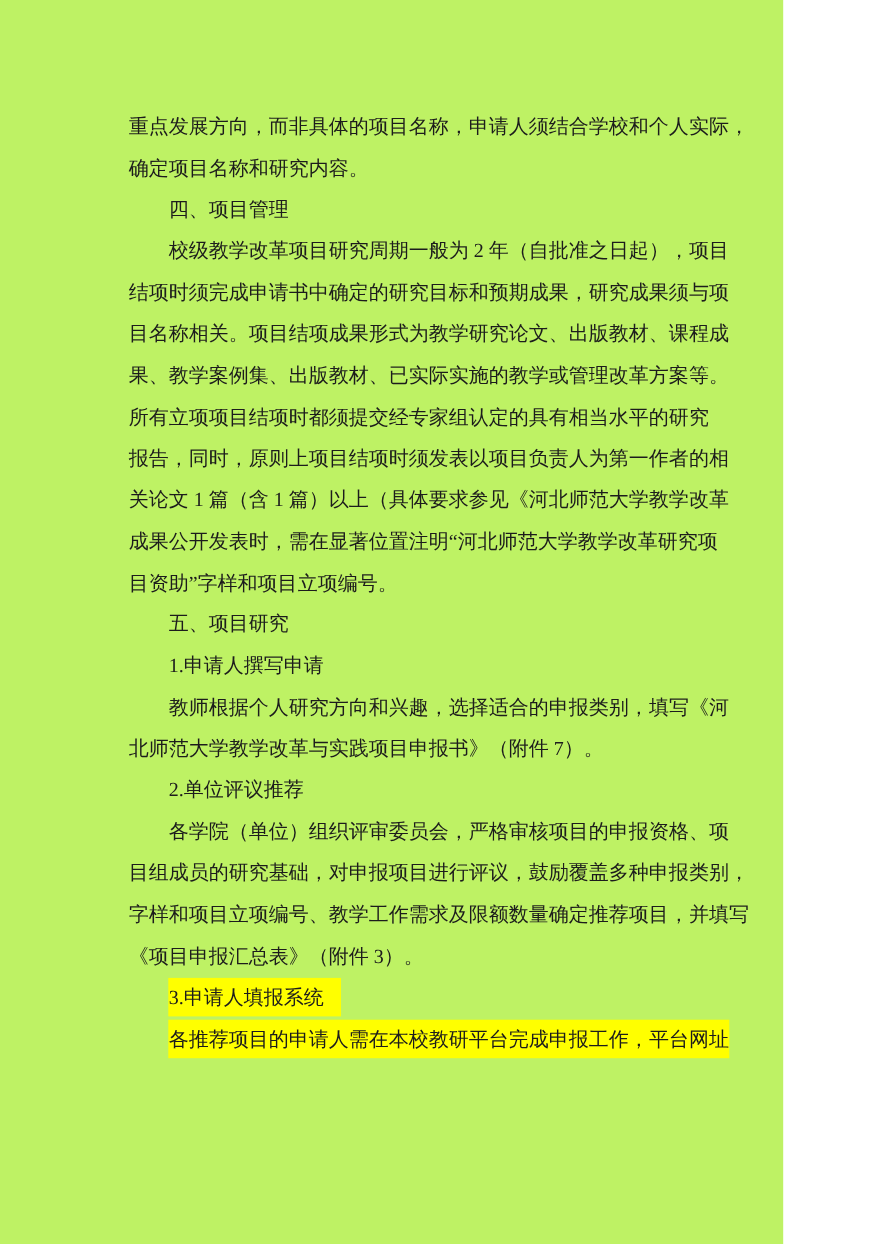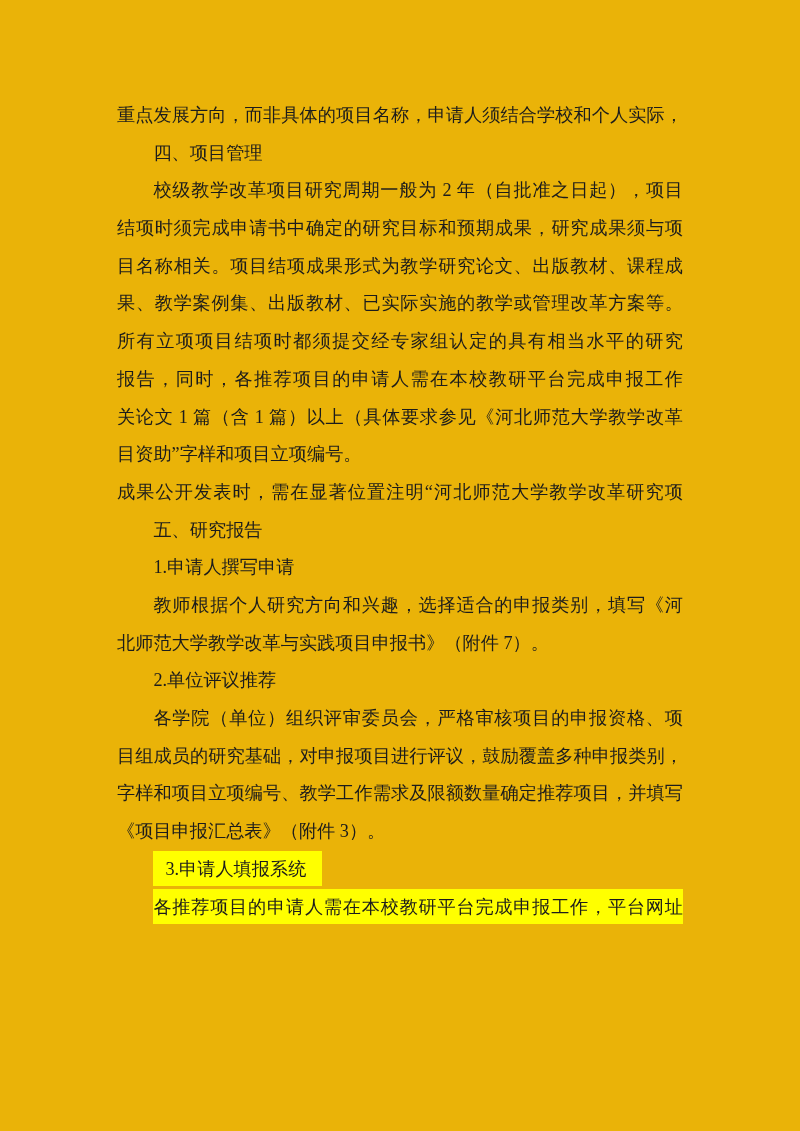--- a/index.html
+++ b/index.html
@@ -10,24 +10,24 @@
   body {
     width: 800px;
     height: 1131px;
     position: relative;
     font-family: "Liberation Serif", "DejaVu Serif", serif;
     color: #1c1c1c;
     overflow: hidden;
   }
   .page {
     box-sizing: border-box;
-    width: 800px;
+    width: 712px;
     height: 1131px;
     padding: 97px 117px 0 117px;
-    background: #eab308;
+    background: #bef264;
   }
   .line {
     height: 37.7px;
     line-height: 37.7px;
     font-size: 18.2px;
     text-align: justify;
     text-align-last: justify;
     white-space: nowrap;
     overflow: visible;
   }
@@ -37,43 +37,43 @@
   .line.indent {
     text-indent: 2em;
   }
   mark.hl {
     background: #ffff00;
     color: inherit;
     padding: 7.5px 0;
   }
   mark.hl.pad-right {
     padding-right: 16px;
-    padding-left: 12px;
   }
 </style>
 </head>
 <body>
 
 <div class="page">
 
   <div class="line">重点发展方向，而非具体的项目名称，申请人须结合学校和个人实际，</div>
+  <div class="line left">确定项目名称和研究内容。</div>
 
   <div class="line left indent">四、项目管理</div>
 
   <div class="line indent">校级教学改革项目研究周期一般为 2 年（自批准之日起），项目</div>
   <div class="line">结项时须完成申请书中确定的研究目标和预期成果，研究成果须与项</div>
   <div class="line">目名称相关。项目结项成果形式为教学研究论文、出版教材、课程成</div>
   <div class="line">果、教学案例集、出版教材、已实际实施的教学或管理改革方案等。</div>
   <div class="line">所有立项项目结项时都须提交经专家组认定的具有相当水平的研究</div>
-  <div class="line">报告，同时，各推荐项目的申请人需在本校教研平台完成申报工作</div>
+  <div class="line">报告，同时，原则上项目结项时须发表以项目负责人为第一作者的相</div>
   <div class="line">关论文 1 篇（含 1 篇）以上（具体要求参见《河北师范大学教学改革</div>
+  <div class="line">成果公开发表时，需在显著位置注明“河北师范大学教学改革研究项</div>
   <div class="line left">目资助”字样和项目立项编号。</div>
-  <div class="line">成果公开发表时，需在显著位置注明“河北师范大学教学改革研究项</div>
 
-  <div class="line left indent">五、研究报告</div>
+  <div class="line left indent">五、项目研究</div>
 
   <div class="line left indent">1.申请人撰写申请</div>
   <div class="line indent">教师根据个人研究方向和兴趣，选择适合的申报类别，填写《河</div>
   <div class="line left">北师范大学教学改革与实践项目申报书》（附件 7）。</div>
 
   <div class="line left indent">2.单位评议推荐</div>
   <div class="line indent">各学院（单位）组织评审委员会，严格审核项目的申报资格、项</div>
   <div class="line">目组成员的研究基础，对申报项目进行评议，鼓励覆盖多种申报类别，</div>
   <div class="line">字样和项目立项编号、教学工作需求及限额数量确定推荐项目，并填写</div>
   <div class="line left">《项目申报汇总表》（附件 3）。</div>

